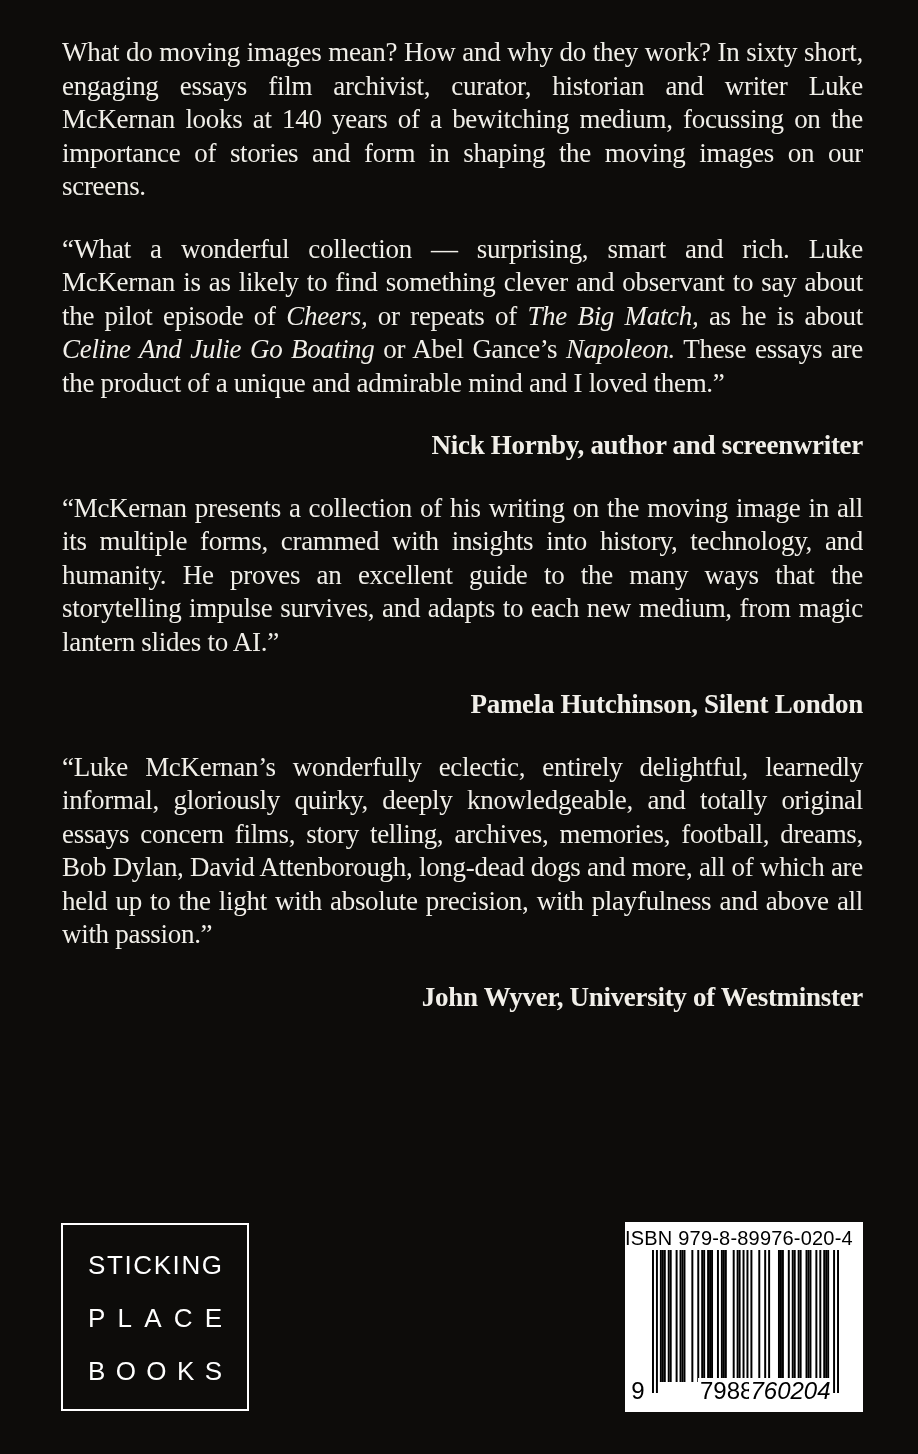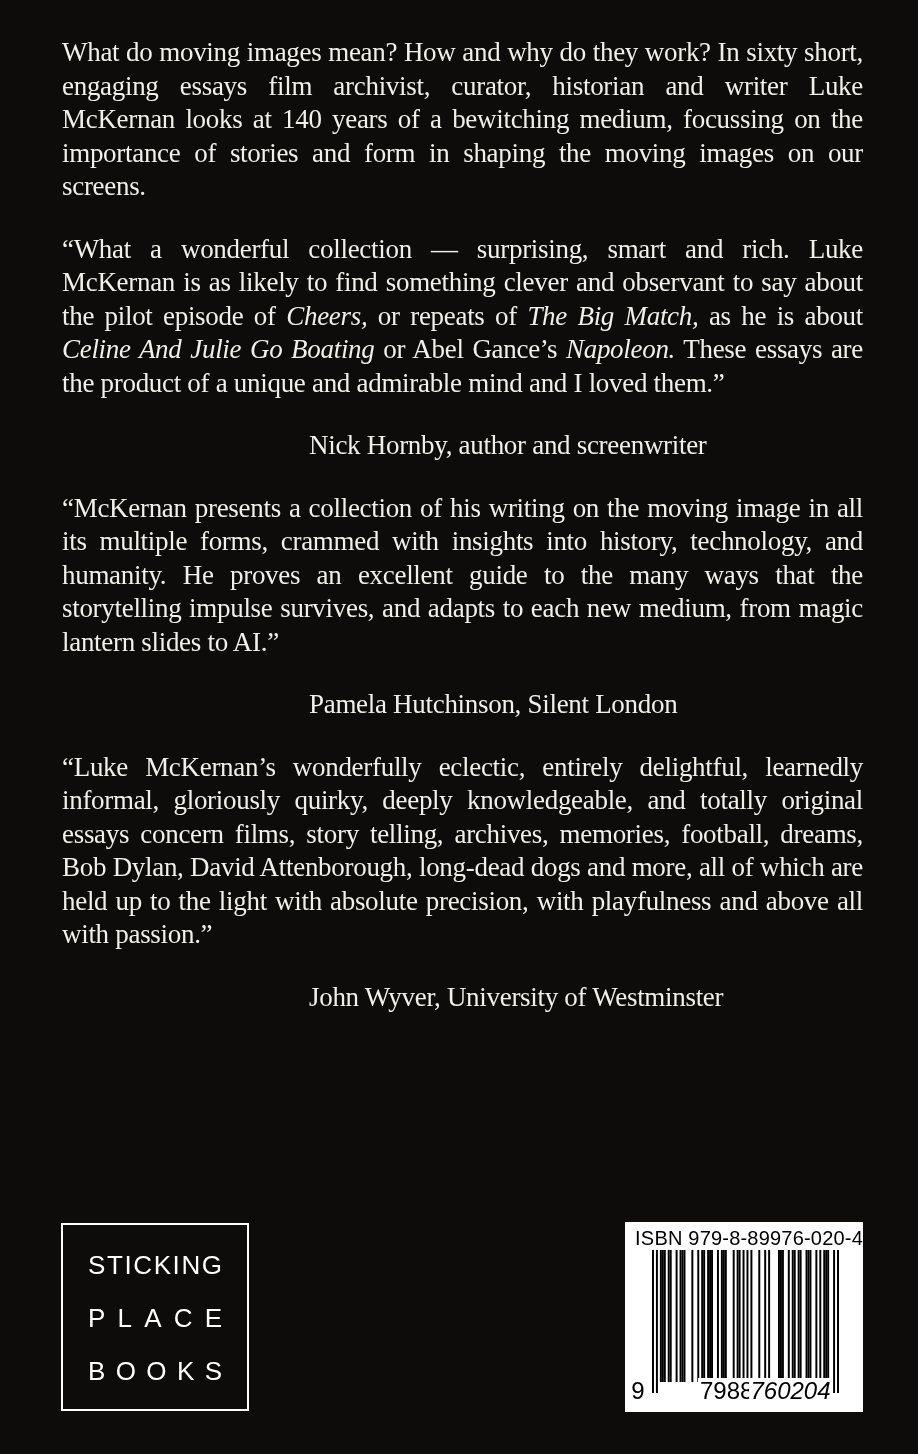--- a/index.html
+++ b/index.html
@@ -25,21 +25,22 @@
     text-align: justify;
     margin: 0 0 29px 0;
   }
   .para em { }
   .attribution {
     font-size: 27px;
     line-height: 33.5px;
     letter-spacing: -0.3px;
     margin: 0 0 29px 0;
     padding-left: 247px;
-    text-align: left;
+    text-align: right;
+    font-weight: bold;
   }
 
   
   .logo-box {
     position: absolute;
     left: 61px; top: 1223px;
     width: 188px; height: 188px;
     border: 2px solid #ffffff;
     box-sizing: border-box;
   }
@@ -59,21 +60,21 @@
   
   .barcode-box {
     position: absolute;
     left: 625px; top: 1222px;
     width: 238px; height: 190px;
     background: #ffffff;
     color: #000000;
   }
   .isbn-label {
     position: absolute; top: 5px; left: 0; right: 0;
-    text-align: right;
+    text-align: left;
     font-family: "Liberation Sans", sans-serif;
     font-size: 20px; line-height: 22px;
     letter-spacing: 0.2px;
   }
   .barcode-svg { position: absolute; left: 27px; top: 28px; }
   .barcode-svg rect { fill: #000000; }
   .bc-digit {
     position: absolute;
     top: 156px; height: 26px;
     font-family: "Liberation Sans", sans-serif;

